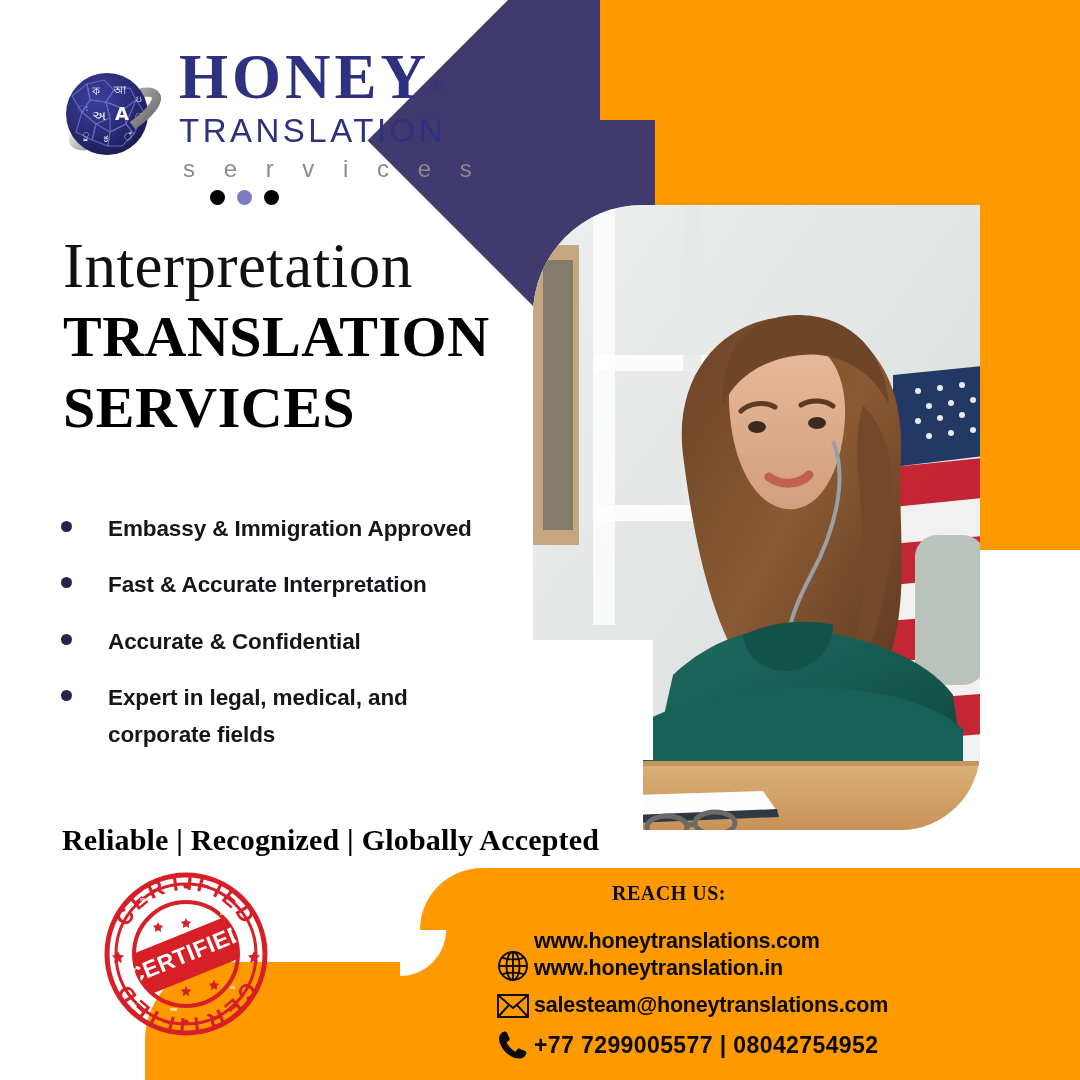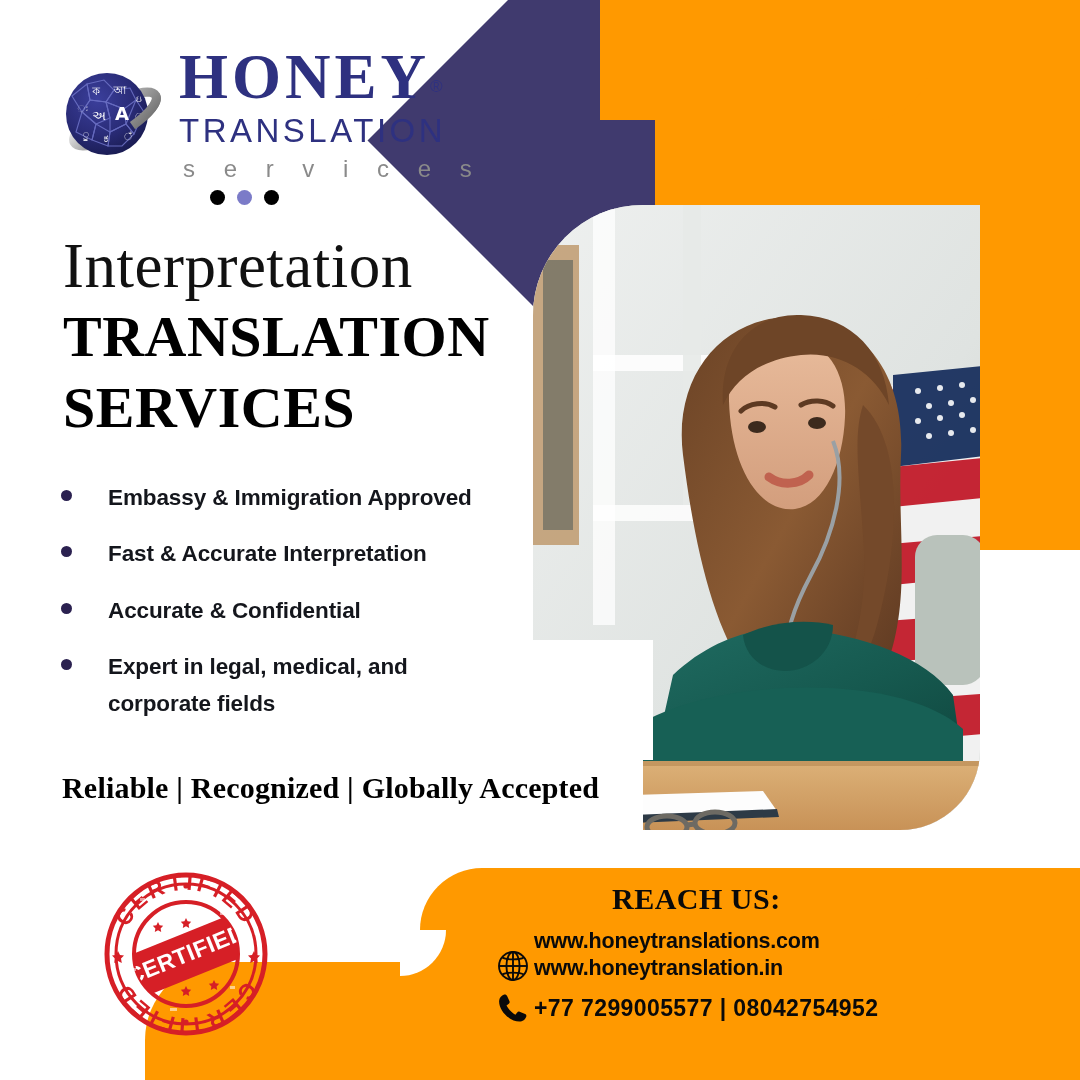--- a/index.html
+++ b/index.html
@@ -123,39 +123,39 @@
     font-family:"Liberation Serif",serif;
     font-weight:700;
     font-size:58px;
     color:#000000;
     line-height:1.15;
     letter-spacing:0.5px;
     margin-top:4px;
   }
 
   
-  .bullets{position:absolute;left:55px;top:480px;width:480px;}
+  .bullets{position:absolute;left:55px;top:511px;width:480px;}
   .bullet-row{display:flex;align-items:flex-start;margin-bottom:20px;}
   .bullet-dot{
     width:11px;height:11px;border-radius:50%;
     background:#2B2150;flex:0 0 auto;
     margin-top:10px;margin-right:36px;margin-left:6px;
   }
   .bullet-text{
     font-family:"Liberation Sans",sans-serif;
     font-weight:700;
     font-size:22.5px;
     color:#14161C;
     line-height:1.62;
     letter-spacing:-0.1px;
   }
 
   
   .tagline{
-    position:absolute;left:62px;top:771px;
+    position:absolute;left:62px;top:823px;
     font-family:"Liberation Serif",serif;
     font-weight:700;
     font-size:30px;
     color:#000;
     letter-spacing:0.2px;
     white-space:nowrap;
     text-align:right;
   }
 
   
@@ -184,21 +184,21 @@
     left:400px;top:930px;
     width:46px;height:46px;
     background:#ffffff;
     border-radius:0 0 46px 0;
   }
 
   .reach-title{
     position:absolute;left:612px;top:882px;
     font-family:"Liberation Serif",serif;
     font-weight:700;
-    font-size:30px;
+    font-size:20px;
     color:#0A0A0A;
     letter-spacing:0.5px;
   }
   .contact-list{position:absolute;left:492px;top:928px;width:560px;}
   .c-row{display:flex;align-items:flex-end;margin-bottom:9px;}
   .c-icon{width:42px;flex:0 0 auto;display:flex;align-items:center;justify-content:center;}
   .c-text{
     font-family:"Liberation Sans",sans-serif;
     font-weight:700;
     font-size:21.5px;
@@ -427,20 +427,30 @@
           <path d="M6.3 25.5 C10 23 24 23 27.7 25.5"></path>
           <line x1="17" y1="3" x2="17" y2="31"></line>
         </svg>
       </span>
       <span class="c-text">
         <span>www.honeytranslations.com</span><br>
         <span>www.honeytranslation.in</span>
       </span>
     </div>
 
+    <div class="c-row">
+      <span class="c-icon">
+        <svg width="34" height="28" viewBox="0 0 34 28" fill="none" stroke="#0A0A0A" stroke-width="1.9" aria-hidden="true">
+          <rect x="2" y="3" width="30" height="22"></rect>
+          <path d="M2 3 L17 16 L32 3"></path>
+          <path d="M2 25 L13 13 M32 25 L21 13"></path>
+        </svg>
+      </span>
+      <span class="c-text">salesteam@honeytranslations.com</span>
+    </div>
 
     <div class="c-row phone">
       <span class="c-icon">
         <svg width="32" height="32" viewBox="0 0 32 32" fill="#0A0A0A" aria-hidden="true">
           <path d="M7.2 2.6 C4.4 3.4 2.2 6 2.1 9.1 C1.8 18.6 12.6 29.6 22.4 29.6 C25.6 29.6 28.4 27.4 29.3 24.5 C29.6 23.4 29.1 22.5 28.1 22.1 L22.6 19.7 C21.7 19.3 20.8 19.6 20.2 20.4 L18.4 22.7 C14.9 20.9 11.4 17.3 9.5 13.6 L11.8 11.8 C12.6 11.2 12.9 10.2 12.5 9.3 L10.1 4 C9.7 3 8.4 2.3 7.2 2.6 Z"></path>
         </svg>
       </span>
       <span class="c-text">+77 7299005577  |  08042754952</span>
     </div>
   </div>

